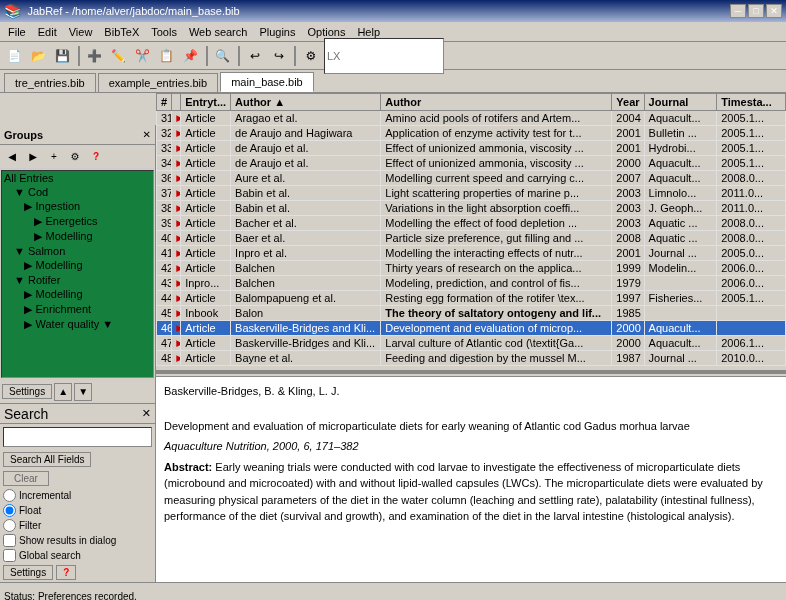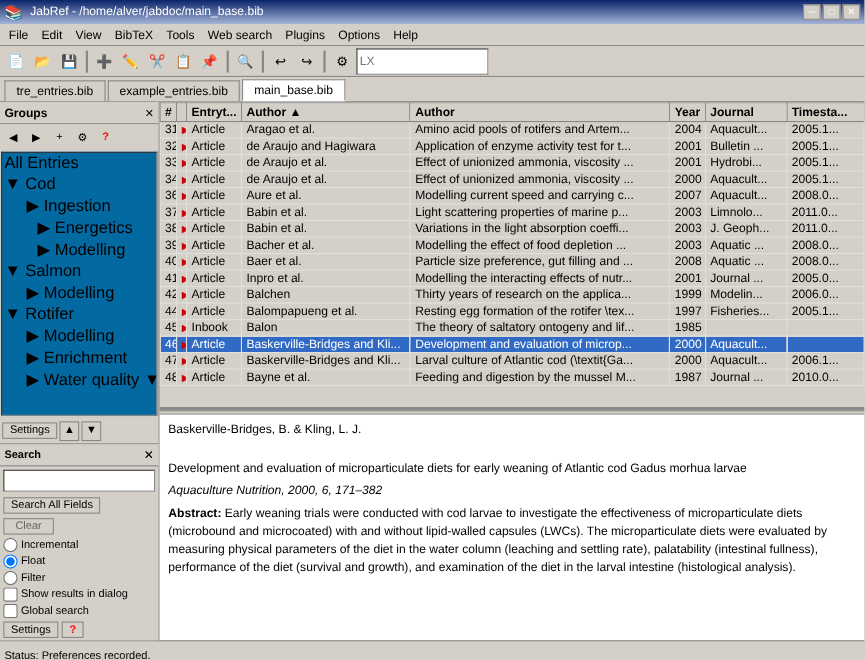--- a/index.html
+++ b/index.html
@@ -11,57 +11,57 @@
     .title-btn { width: 16px; height: 14px; background: #d4d0c8; border: 1px solid #888; font-size: 9px; display: flex; align-items: center; justify-content: center; cursor: pointer; }
     
     
     .menu-bar { background: #d4d0c8; height: 20px; display: flex; align-items: center; padding: 0 2px; border-bottom: 1px solid #888; }
     .menu-item { padding: 2px 6px; font-size: 11px; cursor: pointer; }
     
     
     .toolbar { background: #d4d0c8; height: 28px; display: flex; align-items: center; padding: 2px 4px; gap: 2px; border-bottom: 1px solid #888; }
     .toolbar-btn { width: 22px; height: 22px; background: #d4d0c8; border: 1px solid transparent; display: flex; align-items: center; justify-content: center; font-size: 12px; cursor: pointer; }
     .toolbar-separator { width: 2px; height: 20px; background: #888; margin: 0 2px; }
-    .toolbar-input { height: 24px; width: 120px; border: 1px inset #888; background: white; padding: 0 2px; font-size: 11px; }
+    .toolbar-input { height: 36px; width: 120px; border: 1px inset #888; background: white; padding: 0 2px; font-size: 11px; }
     
     
     .tabs { background: #d4d0c8; height: 22px; display: flex; align-items: flex-end; padding: 0 4px; }
     .tab { padding: 3px 10px; border: 1px solid #888; border-bottom: none; background: #d4d0c8; font-size: 11px; cursor: pointer; margin-right: 2px; }
     .tab.active { background: #fff; border-bottom: 1px solid #fff; z-index: 1; }
     .tabs-border { height: 1px; background: #888; }
     
     
     .main-layout { display: flex; height: calc(600px - 22px - 20px - 28px - 22px - 1px - 18px); }
     
     
-    .left-panel { width: 145px; background: #d4d0c8; border-right: 1px solid #888; display: flex; flex-direction: column; }
+    .left-panel { width: 156px; background: #d4d0c8; border-right: 1px solid #888; display: flex; flex-direction: column; margin-top: 32px; }
     
     
     .groups-header { background: #d4d0c8; height: 20px; display: flex; align-items: center; justify-content: space-between; padding: 0 4px; border-bottom: 1px solid #888; }
     .groups-title { font-size: 11px; font-weight: bold; }
     .groups-close { font-size: 10px; cursor: pointer; }
     
     .groups-toolbar { height: 24px; display: flex; align-items: center; padding: 2px; gap: 1px; background: #d4d0c8; border-bottom: 1px solid #ccc; }
     .groups-btn { width: 20px; height: 18px; background: #d4d0c8; border: 1px solid transparent; font-size: 10px; display: flex; align-items: center; justify-content: center; cursor: pointer; }
     .groups-btn.icon-question { color: red; font-weight: bold; }
     
-    .tree-view { flex: 1; overflow-y: auto; background: #0369a1; border: 1px inset #888; margin: 1px; font-size: 15px; }
+    .tree-view { flex: 1; overflow-y: auto; background: #15803d; border: 1px inset #888; margin: 1px; font-size: 11px; }
     .tree-item { padding: 1px 2px; cursor: pointer; white-space: nowrap; overflow: hidden; }
-    .tree-item-indent1 { padding-left: 2px; }
+    .tree-item-indent1 { padding-left: 12px; }
     .tree-item-indent2 { padding-left: 22px; }
     .tree-item-indent3 { padding-left: 32px; }
     
     .groups-settings { height: 24px; display: flex; align-items: center; padding: 2px; gap: 2px; background: #d4d0c8; border-top: 1px solid #ccc; }
     .settings-btn { padding: 1px 6px; background: #d4d0c8; border: 1px solid #888; font-size: 10px; cursor: pointer; }
     .nav-btn { width: 18px; height: 18px; background: #d4d0c8; border: 1px solid #888; font-size: 10px; display: flex; align-items: center; justify-content: center; cursor: pointer; }
     
     
     .search-panel { background: #d4d0c8; border-top: 1px solid #888; }
     .search-header { background: #d4d0c8; height: 20px; display: flex; align-items: center; justify-content: space-between; padding: 0 4px; border-bottom: 1px solid #888; }
-    .search-title { font-size: 10px; font-weight: bold; text-align: right; }
+    .search-title { font-size: 14px; font-weight: normal; text-align: right; }
     .search-input-area { padding: 3px; }
     .search-input { width: 100%; height: 20px; border: 1px inset #888; background: white; font-size: 11px; padding: 0 2px; }
     .search-row { padding: 2px 3px; display: flex; align-items: center; gap: 3px; }
     .search-btn { padding: 1px 6px; background: #d4d0c8; border: 1px solid #888; font-size: 10px; cursor: pointer; }
     .search-btn-clear { padding: 1px 10px; background: #d4d0c8; border: 1px solid #888; font-size: 10px; cursor: pointer; color: #666; }
     .radio-row { padding: 1px 3px; display: flex; align-items: center; gap: 3px; font-size: 10px; }
     .search-settings-row { padding: 2px 3px; display: flex; align-items: center; gap: 3px; }
     .search-settings-btn { padding: 1px 6px; background: #d4d0c8; border: 1px solid #888; font-size: 10px; cursor: pointer; }
     
     
@@ -376,39 +376,51 @@
         <span style="color:#cc0000;">▶</span>
       </td>
       <td class="entry-type">Article</td>
       <td style="max-width:130px; overflow:hidden; text-overflow:ellipsis;">Balchen</td>
       <td style="max-width:200px; overflow:hidden; text-overflow:ellipsis;">Thirty years of research on the applica...</td>
       <td class="year">1999</td>
       <td style="max-width:80px; overflow:hidden; text-overflow:ellipsis;">Modelin...</td>
       <td style="max-width:60px; overflow:hidden; text-overflow:ellipsis;">2006.0...</td>
     </tr>
               <tr>
+      <td class="num">43</td>
+      <td class="icons" style="font-size:9px; color:#cc0000;">
+        <span style="color:#cc0000;">▶</span>
+      </td>
+      <td class="entry-type">Inpro...</td>
+      <td style="max-width:130px; overflow:hidden; text-overflow:ellipsis;">Balchen</td>
+      <td style="max-width:200px; overflow:hidden; text-overflow:ellipsis;">Modeling, prediction, and control of fis...</td>
+      <td class="year">1979</td>
+      <td style="max-width:80px; overflow:hidden; text-overflow:ellipsis;"></td>
+      <td style="max-width:60px; overflow:hidden; text-overflow:ellipsis;">2006.0...</td>
+    </tr>
+              <tr>
       <td class="num">44</td>
       <td class="icons" style="font-size:9px; color:#cc0000;">
         <span style="color:#cc0000;">▶</span>
       </td>
       <td class="entry-type">Article</td>
       <td style="max-width:130px; overflow:hidden; text-overflow:ellipsis;">Balompapueng et al.</td>
       <td style="max-width:200px; overflow:hidden; text-overflow:ellipsis;">Resting egg formation of the rotifer \tex...</td>
       <td class="year">1997</td>
       <td style="max-width:80px; overflow:hidden; text-overflow:ellipsis;">Fisheries...</td>
       <td style="max-width:60px; overflow:hidden; text-overflow:ellipsis;">2005.1...</td>
     </tr>
               <tr>
       <td class="num">45</td>
       <td class="icons" style="font-size:9px; color:#cc0000;">
         <span style="color:#cc0000;">▶</span>
       </td>
       <td class="entry-type">Inbook</td>
       <td style="max-width:130px; overflow:hidden; text-overflow:ellipsis;">Balon</td>
-      <td style="max-width:200px; overflow:hidden; text-overflow:ellipsis;">The theory of saltatory ontogeny and lif...</td>
+      <td style="max-width:200px; overflow:hidden; text-overflow:ellipsis;font-weight:bold;">The theory of saltatory ontogeny and lif...</td>
       <td class="year">1985</td>
       <td style="max-width:80px; overflow:hidden; text-overflow:ellipsis;"></td>
       <td style="max-width:60px; overflow:hidden; text-overflow:ellipsis;"></td>
     </tr>
               <tr class="selected">
       <td class="num">46</td>
       <td class="icons" style="font-size:9px; color:#cc0000;">
         <span style="color:#cc0000;">▶</span>
       </td>
       <td class="entry-type">Article</td>

